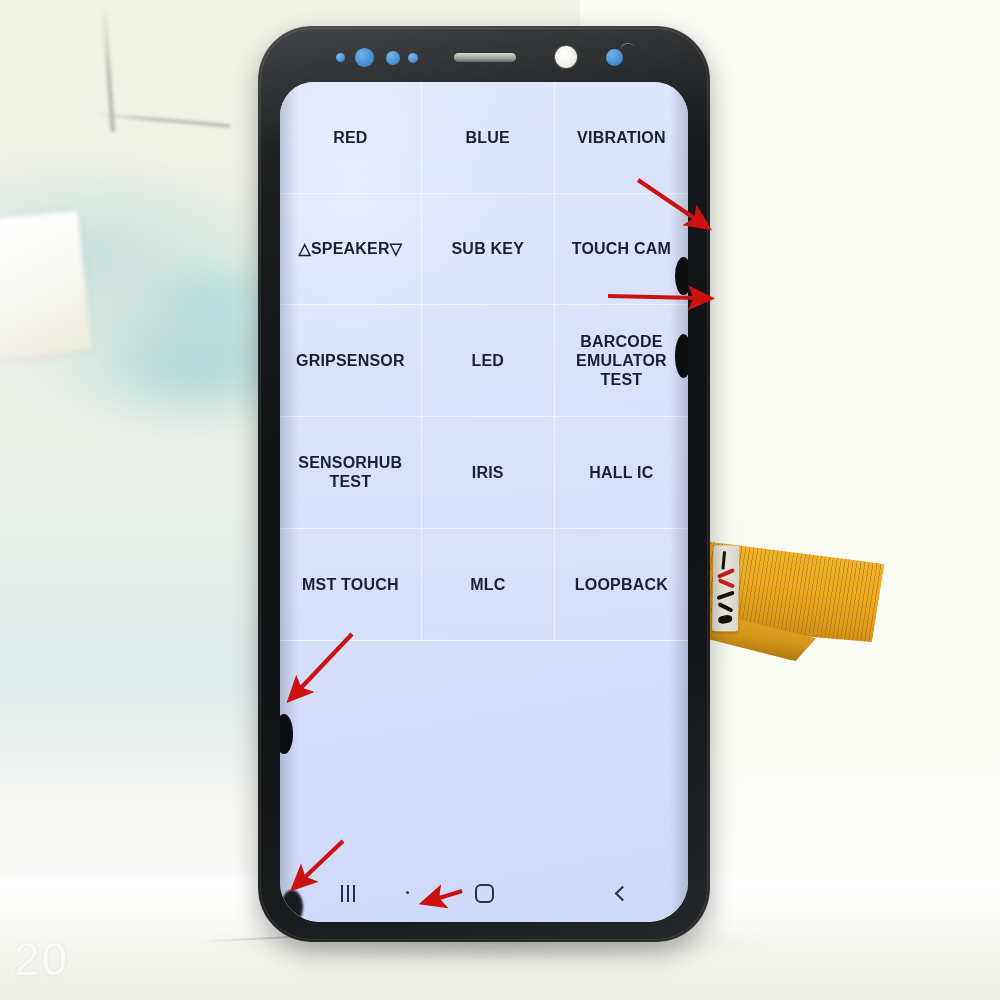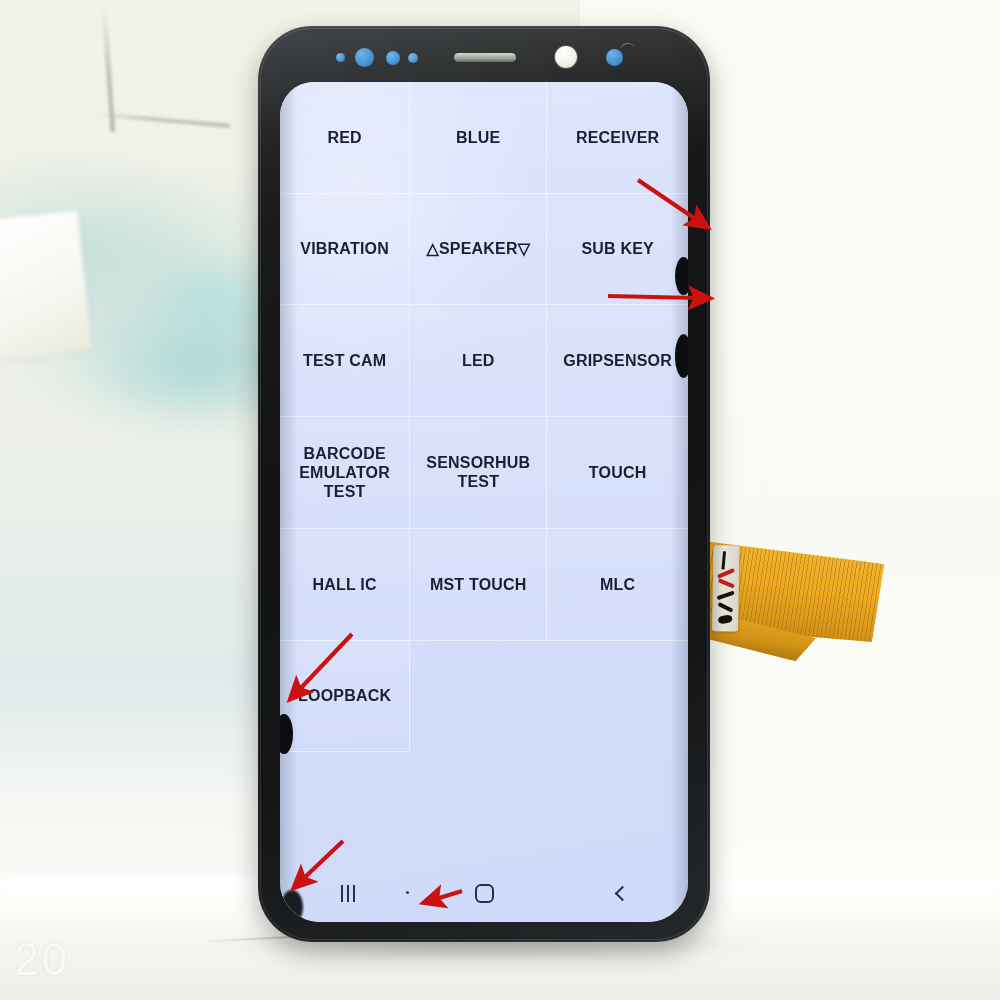--- a/index.html
+++ b/index.html
@@ -334,30 +334,29 @@
     <div id="front-cam" data-name="front-camera-icon"></div>
     <div class="sensor" id="snr-5" data-name="sensor-dot-right-icon"></div>
     <div id="snr-hair" data-name="bezel-hairline"></div>
 
     <div id="display" data-name="phone-display">
       <div id="display-tint" data-name="display-tint-overlay"></div>
 
       <div id="test-grid" data-name="service-mode-test-grid">
         <div class="cell" data-name="test-button-red">RED</div>
         <div class="cell" data-name="test-button-blue">BLUE</div>
-        <div class="cell" data-name="test-button-receiver">RECEIVER</div>
         <div class="cell" data-name="test-button-vibration">VIBRATION</div>
         <div class="cell" data-name="test-button-speaker">△SPEAKER▽</div>
         <div class="cell" data-name="test-button-sub-key">SUB KEY</div>
-        <div class="cell" data-name="test-button-front-cam">TEST CAM</div>
+        <div class="cell" data-name="test-button-front-cam">TOUCH CAM</div>
+        <div class="cell" data-name="test-button-gripsensor">GRIPSENSOR</div>
         <div class="cell" data-name="test-button-led">LED</div>
-        <div class="cell" data-name="test-button-gripsensor">GRIPSENSOR</div>
         <div class="cell" data-name="test-button-barcode-emulator">BARCODE EMULATOR TEST</div>
         <div class="cell" data-name="test-button-sensorhub">SENSORHUB TEST</div>
-        <div class="cell" data-name="test-button-black">TOUCH</div>
+        <div class="cell" data-name="test-button-black">IRIS</div>
         <div class="cell" data-name="test-button-hall-ic">HALL IC</div>
         <div class="cell" data-name="test-button-mst">MST TOUCH</div>
         <div class="cell" data-name="test-button-mlc">MLC</div>
         <div class="cell" data-name="test-button-loopback">LOOPBACK</div>
       </div>
 
       <div id="nav-bar" data-name="android-navigation-bar">
         <div class="nav-btn" data-name="nav-recents-button">
           <span id="nav-recents" data-name="recents-icon">
             <i></i>

